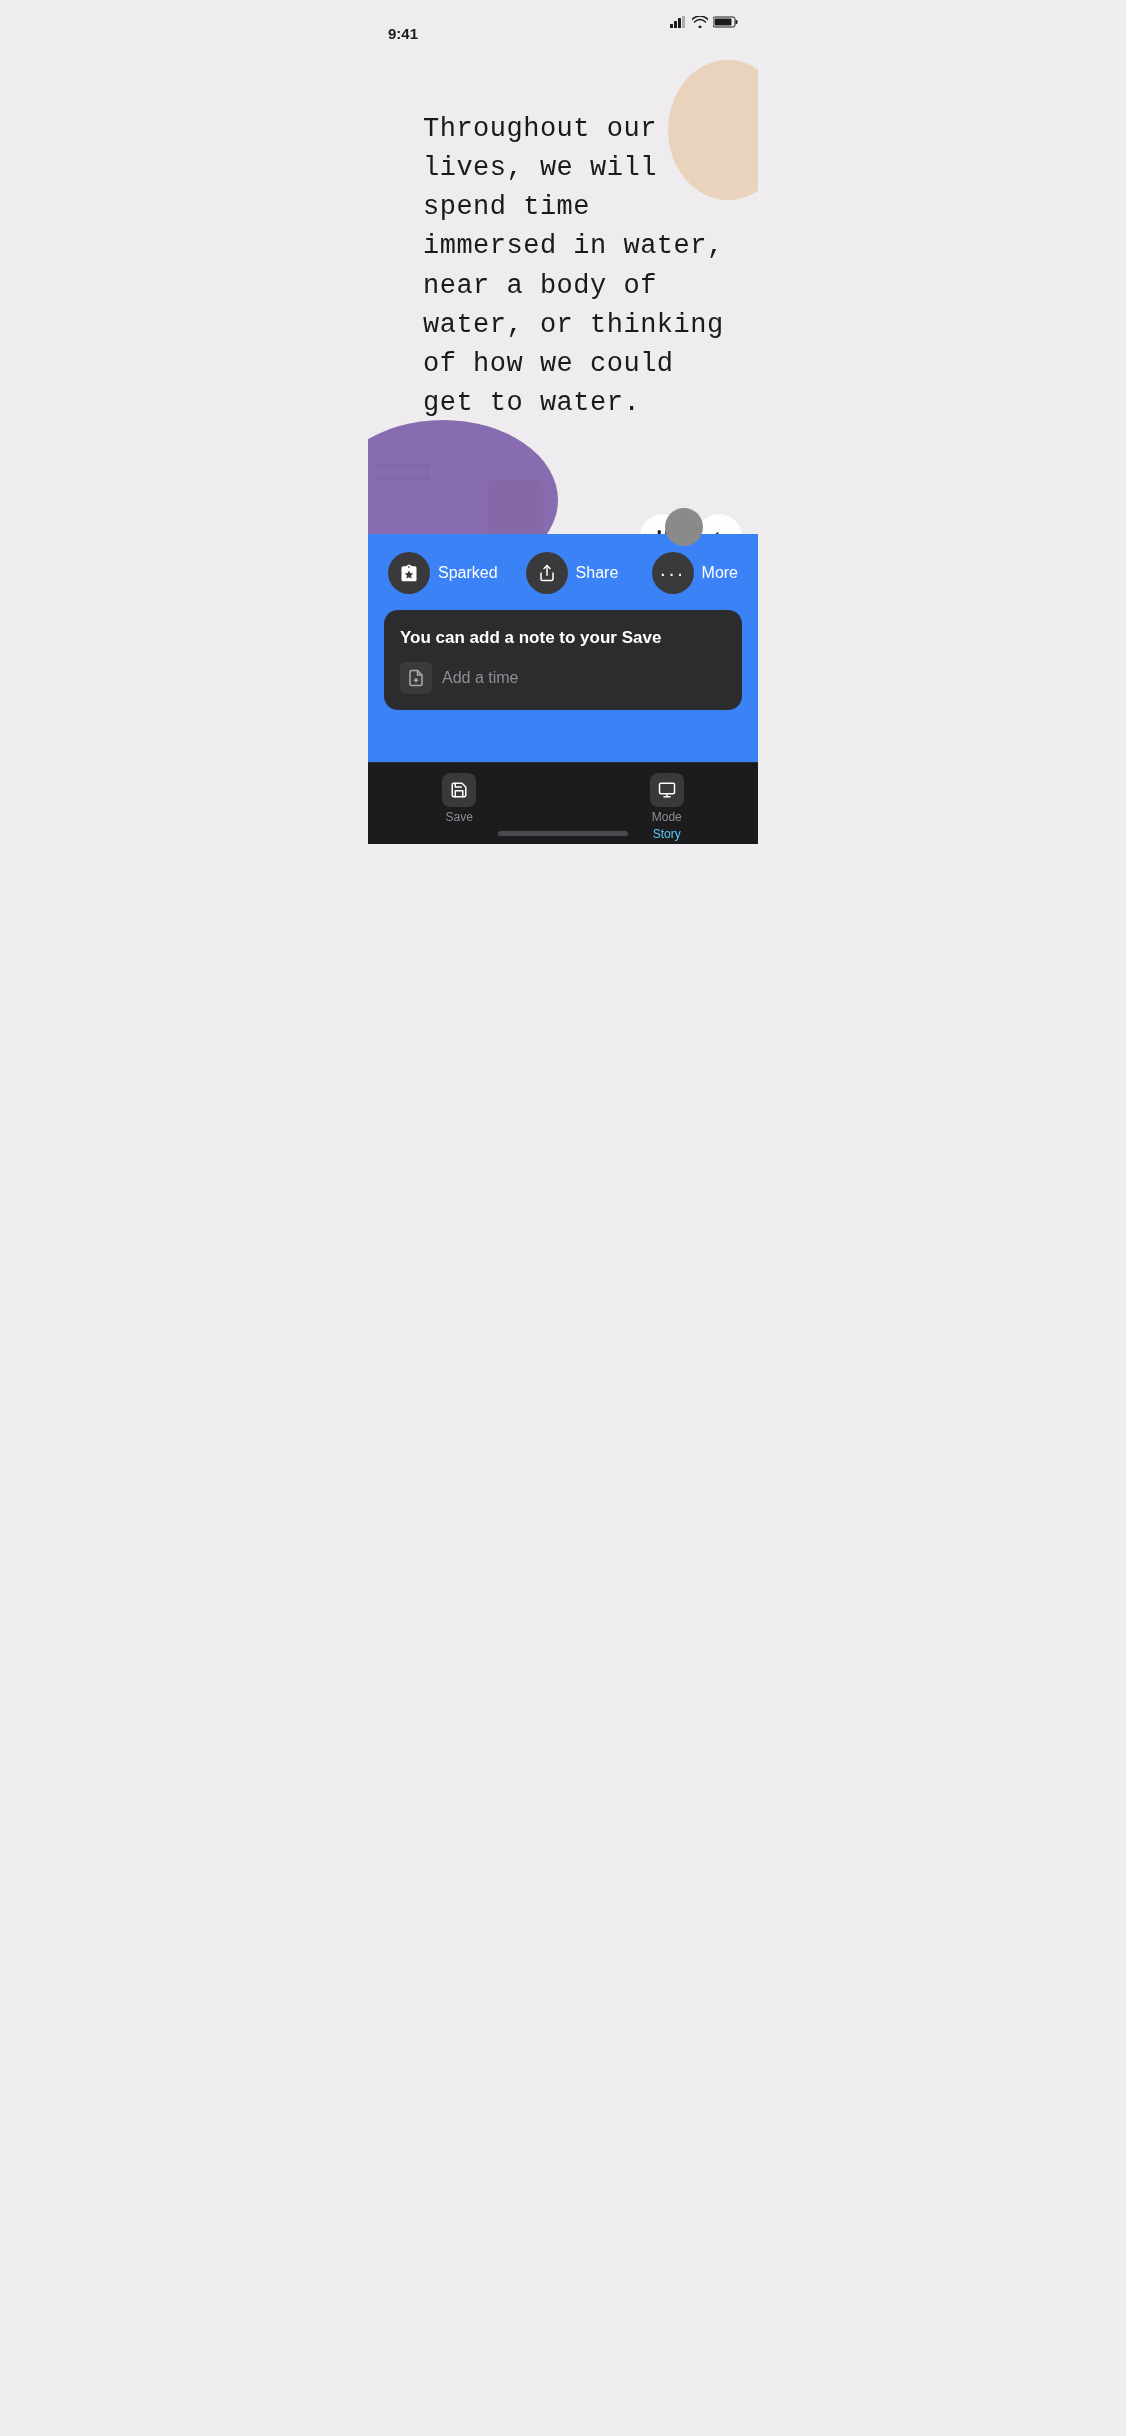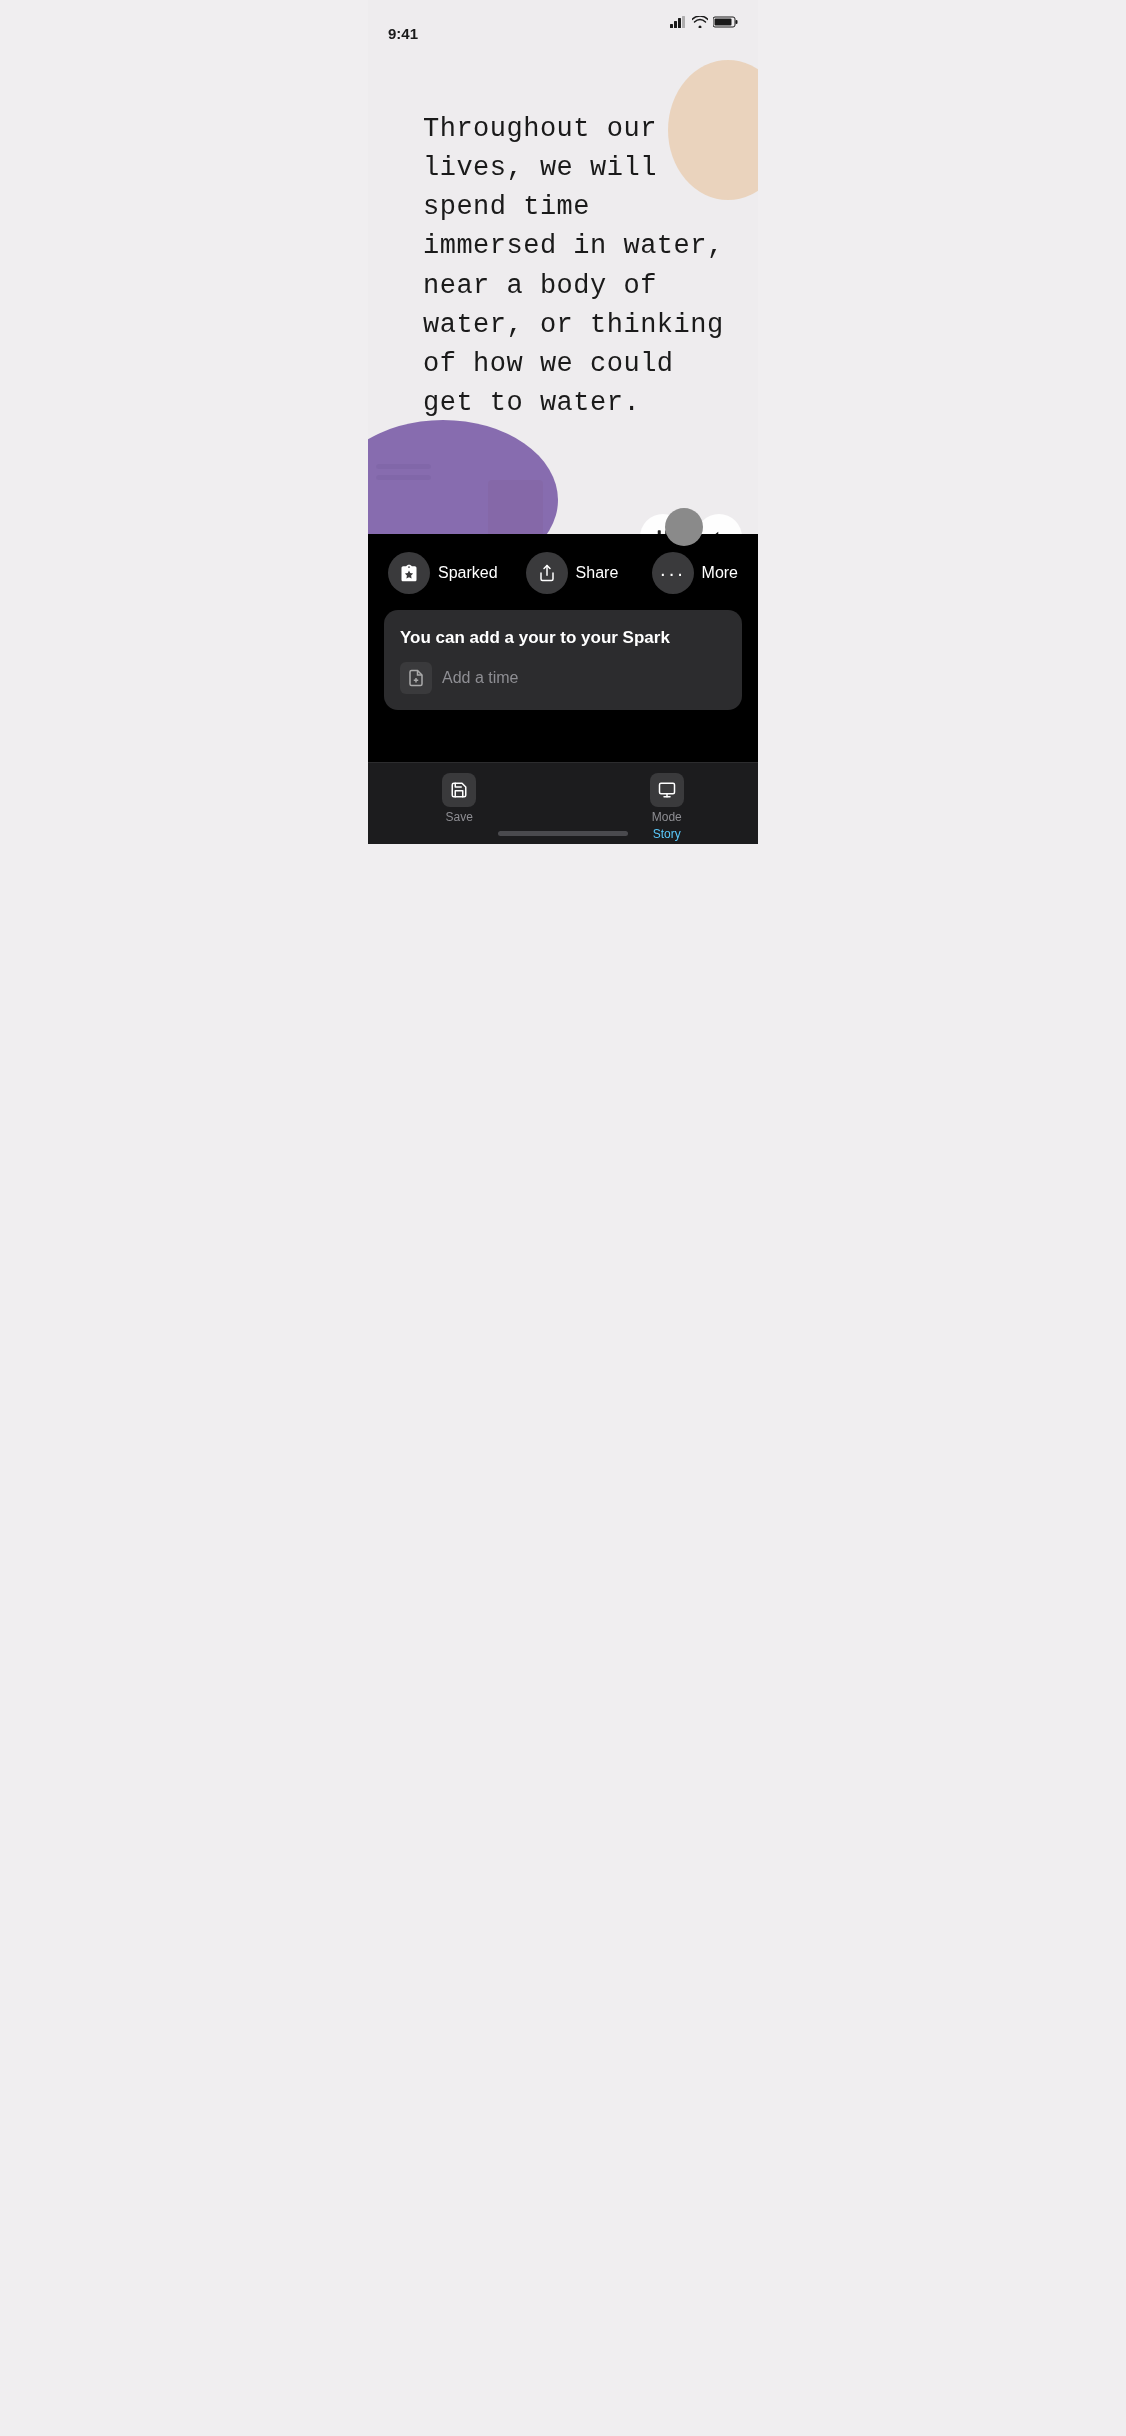--- a/index.html
+++ b/index.html
@@ -140,21 +140,21 @@
       font-size: 16px;
     }
 
     
     .bottom-panel {
       position: absolute;
       bottom: 0;
       left: 0;
       right: 0;
       height: 310px;
-      background: #000000;
+      background: #3b82f6;
       border-radius: 0;
       display: flex;
       flex-direction: column;
     }
 
     
     .dot-overlap {
       position: absolute;
       bottom: 298px;
       right: 55px;
@@ -389,21 +389,21 @@
 
     <button class="more-btn">
       <div class="more-icon-circle">
         <span style="color:#fff;font-size:20px;letter-spacing:2px;">···</span>
       </div>
       <span class="action-label">More</span>
     </button>
   </div>
 
   <div class="note-card">
-    <div class="note-card-title">You can add a your to your Spark</div>
+    <div class="note-card-title">You can add a note to your Save</div>
     <button class="add-note-btn">
       <div class="note-icon-box">
         <svg width="18" height="18" viewBox="0 0 24 24" fill="none" stroke="#aaa" stroke-width="2">
           <path d="M14 2H6a2 2 0 00-2 2v16a2 2 0 002 2h12a2 2 0 002-2V8z"></path>
           <polyline points="14 2 14 8 20 8"></polyline>
           <line x1="12" y1="18" x2="12" y2="12"></line>
           <line x1="9" y1="15" x2="15" y2="15"></line>
         </svg>
       </div>
       <span class="add-note-label">Add a time</span>

